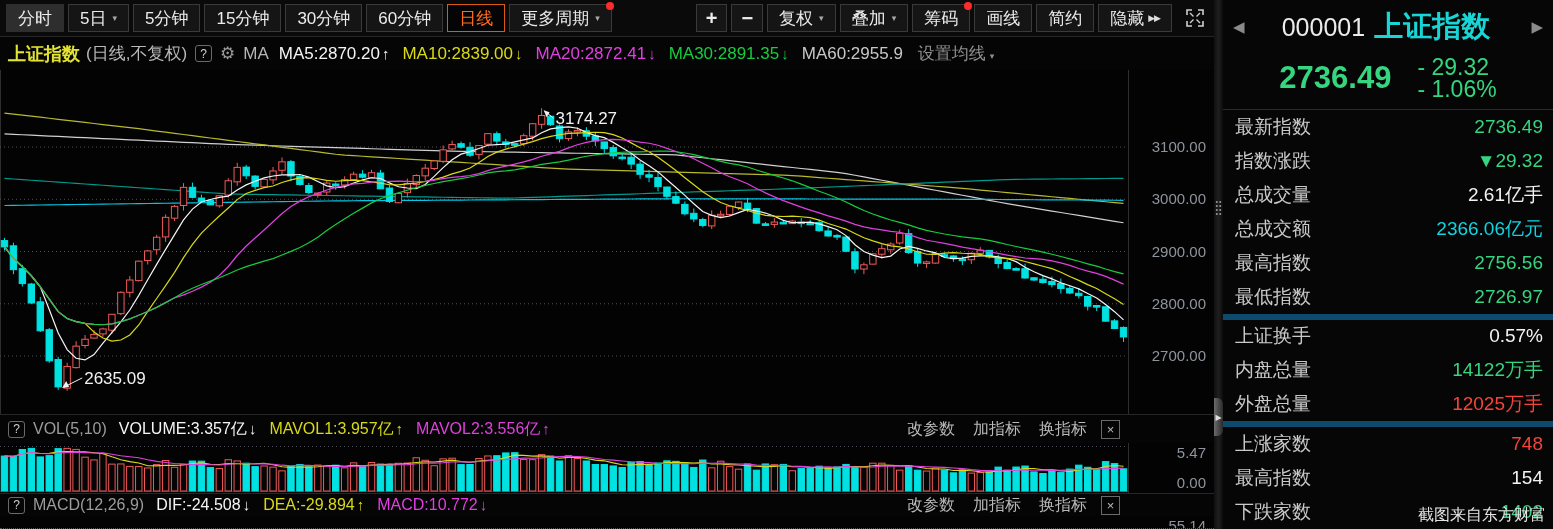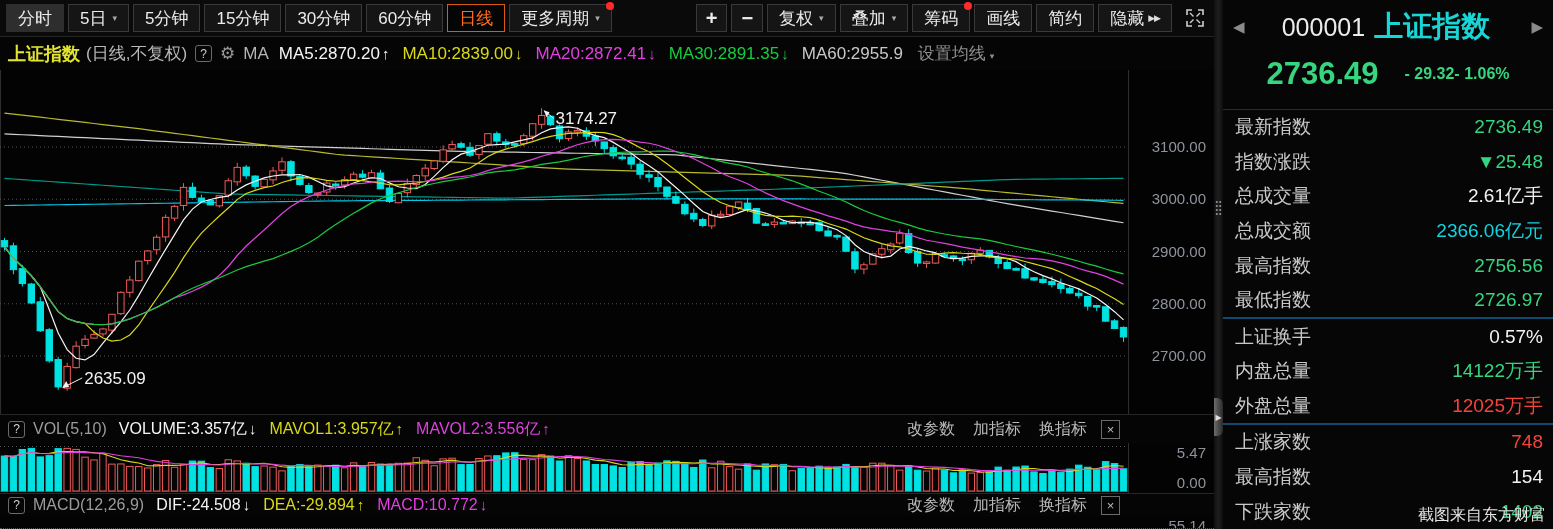--- a/index.html
+++ b/index.html
@@ -56,24 +56,24 @@
          background:linear-gradient(90deg,#6b6b6b,#2a2a2a);border-radius:0 6px 6px 0;color:#ddd;font-size:8px;cursor:pointer;}
   
   .right-panel{flex:1;display:flex;flex-direction:column;background:#060606;}
   .p-head{height:110px;border-bottom:1px solid #2c2c2c;padding:6px 8px 0 8px;}
   .p-title-row{display:flex;align-items:center;justify-content:space-between;height:42px;}
   .p-nav{color:#8a8a8a;font-size:15px;cursor:pointer;padding:0 2px;}
   .p-code{color:#ececec;font-size:25px;margin-left:26px;}
   .p-name{color:#19d6d6;font-size:29px;font-weight:bold;margin-right:30px;}
   .p-price-row{display:flex;align-items:center;justify-content:center;gap:26px;margin-top:8px;}
   .p-price{color:#35d67f;font-size:31px;font-weight:bold;}
-  .p-chg{display:flex;color:#35d67f;font-size:16px;font-weight:bold;line-height:22px;}
+  .p-chg{display:flex;flex-direction:column;color:#35d67f;font-size:23px;font-weight:normal;line-height:22px;}
   .p-rows{flex:1;display:flex;flex-direction:column;}
   .prow{flex:1;display:flex;align-items:center;justify-content:space-between;padding:0 10px 0 12px;font-size:19px;}
-  .prow.div-after{border-bottom:2px solid #0c4a6e;}
+  .prow.div-after{border-bottom:6px solid #0c4a6e;}
   .prow .lab{color:#c9c9c9;}
   .val-green{color:#35d67f;}
   .val-red{color:#f4443c;}
   .val-cyan{color:#12d3e0;}
   .val-white{color:#f2f2f2;}
   .watermark{position:absolute;right:7px;bottom:3px;color:#e4e4e4;font-size:16px;z-index:6;pointer-events:none;}
 </style>
 </head>
 <body>
 
@@ -649,21 +649,21 @@
         </div>
       </div>
     </div>
     <div class="p-rows" id="panel-rows">
         <div class="prow">
           <span class="lab">最新指数</span>
           <span class="val-green">2736.49</span>
         </div>
         <div class="prow">
           <span class="lab">指数涨跌</span>
-          <span class="val-green">▼25.48</span>
+          <span class="val-green">▼29.32</span>
         </div>
         <div class="prow">
           <span class="lab">总成交量</span>
           <span class="val-white">2.61亿手</span>
         </div>
         <div class="prow">
           <span class="lab">总成交额</span>
           <span class="val-cyan">2366.06亿元</span>
         </div>
         <div class="prow">

